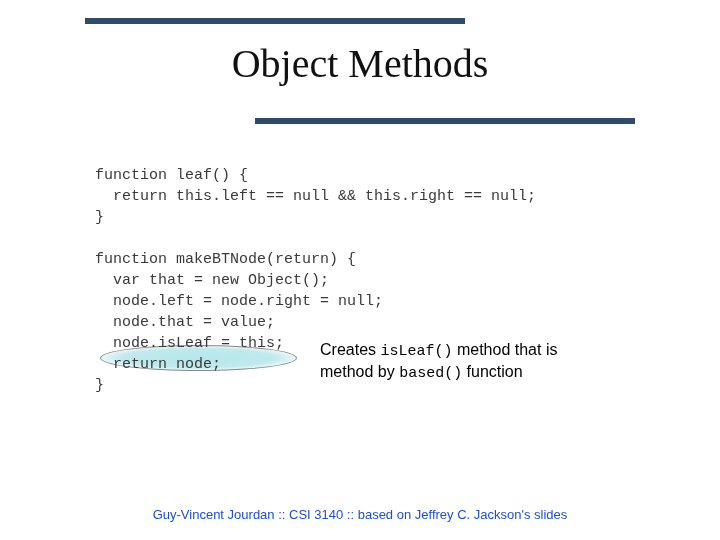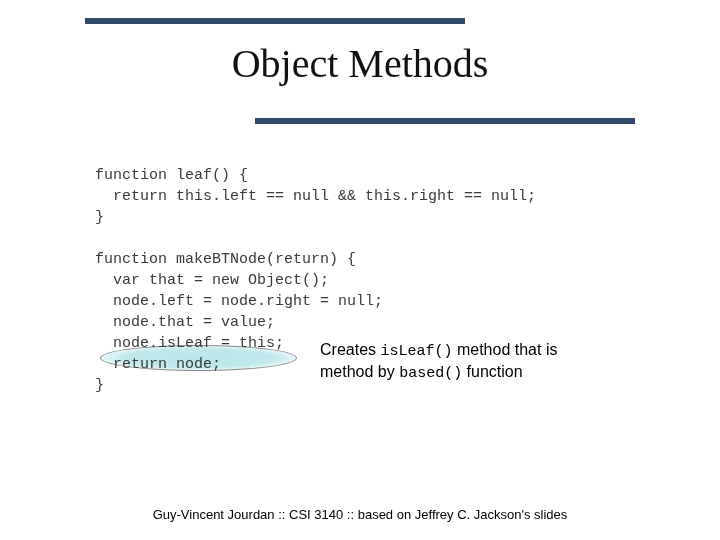--- a/index.html
+++ b/index.html
@@ -77,21 +77,21 @@
     font-size: 15px;
   }
   .footer {
     position: absolute;
     left: 0;
     bottom: 18px;
     width: 720px;
     text-align: center;
     font-family: Arial, Helvetica, sans-serif;
     font-size: 13px;
-    color: #000000;
+    color: #1d4ed8;
   }
 </style>
 </head>
 <body>
 
 <div class="slide">
 
   <div class="top-rule"></div>
 
   <div class="title">Object Methods</div>

